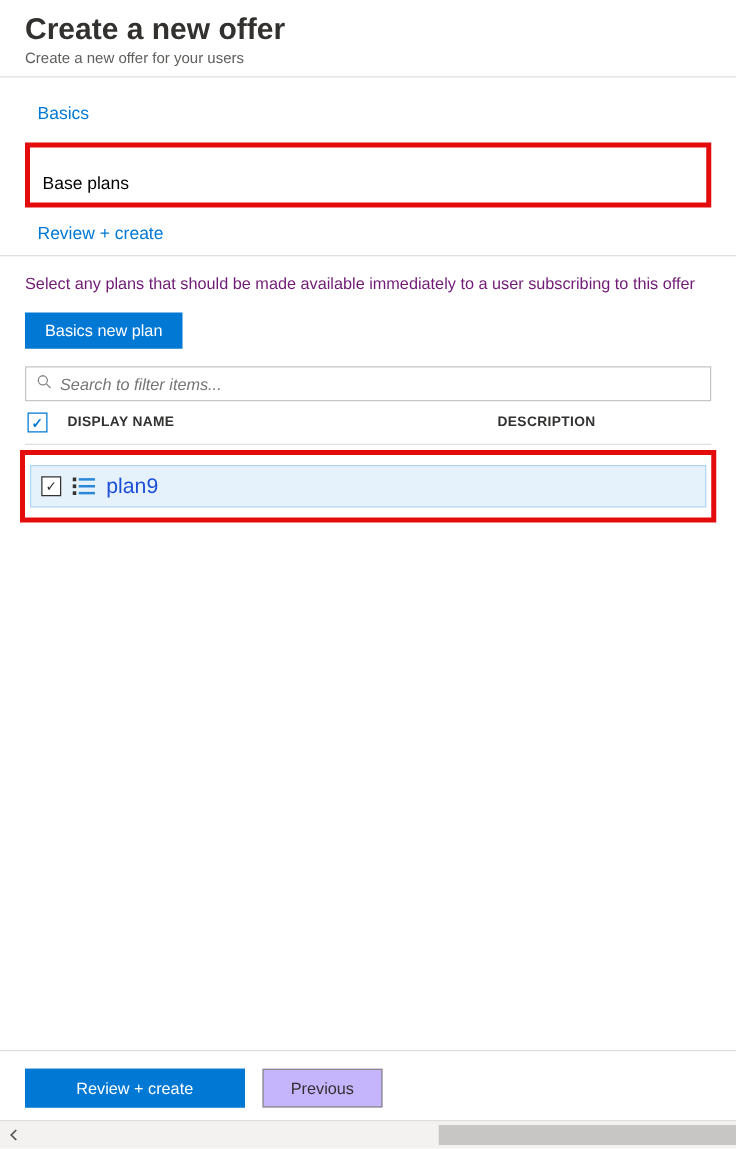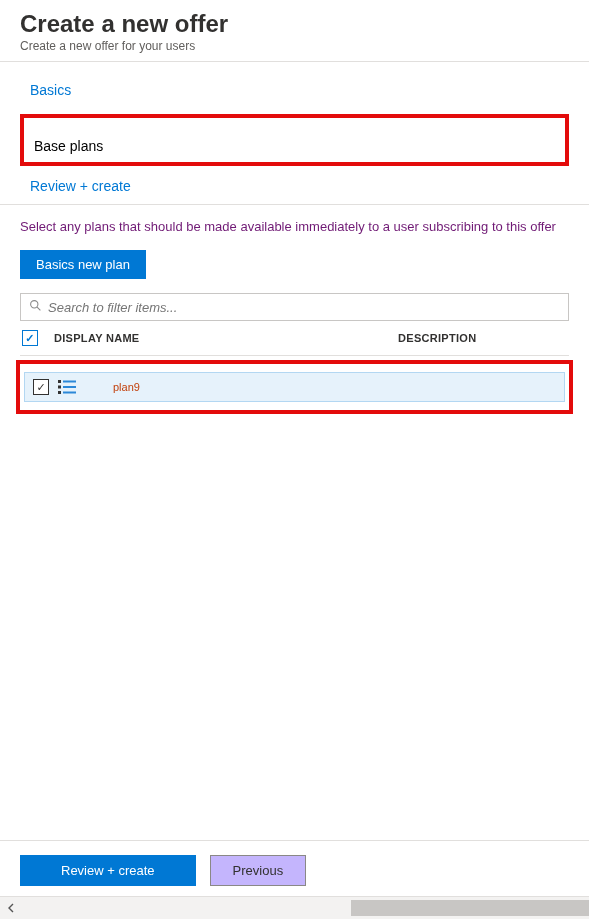--- a/index.html
+++ b/index.html
@@ -154,23 +154,22 @@
       color: #323130;
     }
     .row-icon {
       width: 24px;
       display: flex;
       align-items: center;
       justify-content: center;
     }
     .row-name {
       padding-left: 6px;
-      font-size: 11px;
-      color: #c2410c;
-      margin-left: 28px;
+      font-size: 17px;
+      color: #1d4ed8;
     }
     .plan-icon svg { display: block; }
     .footer {
       position: absolute;
       bottom: 23px;
       left: 0;
       right: 0;
       border-top: 1px solid #e1dfdd;
       padding: 14px 20px 10px 20px;
       display: flex;

